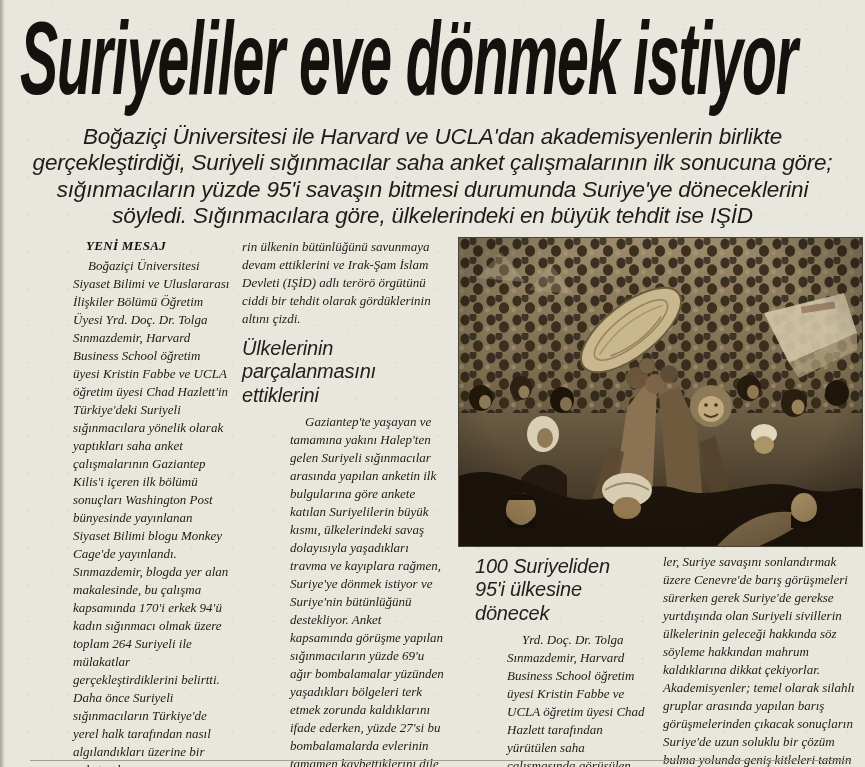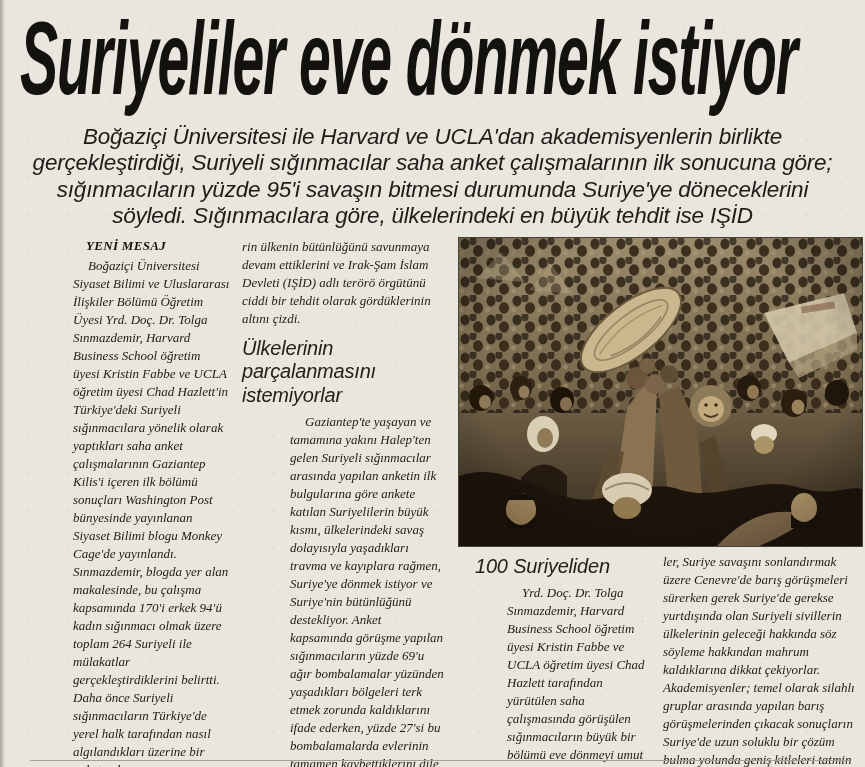--- a/index.html
+++ b/index.html
@@ -99,21 +99,21 @@
 
   <div class="body-grid">
 
     <div class="col1">
       <div class="byline">YENİ MESAJ</div>
       <p class="para indent">Boğaziçi Üniversitesi Siyaset Bilimi ve Uluslararası İlişkiler Bölümü Öğretim Üyesi Yrd. Doç. Dr. Tolga Sınmazdemir, Harvard Business School öğretim üyesi Kristin Fabbe ve UCLA öğretim üyesi Chad Hazlett'in Türkiye'deki Suriyeli sığınmacılara yönelik olarak yaptıkları saha anket çalışmalarının Gaziantep Kilis'i içeren ilk bölümü sonuçları Washington Post bünyesinde yayınlanan Siyaset Bilimi blogu Monkey Cage'de yayınlandı. Sınmazdemir, blogda yer alan makalesinde, bu çalışma kapsamında 170'i erkek 94'ü kadın sığınmacı olmak üzere toplam 264 Suriyeli ile mülakatlar gerçekleştirdiklerini belirtti. Daha önce Suriyeli sığınmacıların Türkiye'de yerel halk tarafından nasıl algılandıkları üzerine bir anket çalışması yapan Sınmazdemir, bu çalışmanın devamı olarak, 2016 Ocak ve Şubat aylarında bu defa Suriyeli sığınmacıları kapsayan bir araştırmaya başladıklarını kaydetti. Saha çalışmasının ilk bölümünü oluşturan Gaziantep'de bulunan sığınmacılar ile görüşmeleri tamamladıklarını belirten Sınmazdemir, elde ettikleri ilk bulgulara göre Suriyelile-</p>
     </div>
 
     <div class="col2">
       <p class="para">rin ülkenin bütünlüğünü savunmaya devam ettiklerini ve Irak-Şam İslam Devleti (IŞİD) adlı terörö örgütünü ciddi bir tehdit olarak gördüklerinin altını çizdi.</p>
-      <h2 class="subhead">Ülkelerinin parçalanmasını istemiyorlar</h2>
+      <h2 class="subhead">Ülkelerinin parçalanmasını ettiklerini</h2>
       <p class="para indent">Gaziantep'te yaşayan ve tamamına yakını Halep'ten gelen Suriyeli sığınmacılar arasında yapılan anketin ilk bulgularına göre ankete katılan Suriyelilerin büyük kısmı, ülkelerindeki savaş dolayısıyla yaşadıkları travma ve kayıplara rağmen, Suriye'ye dönmek istiyor ve Suriye'nin bütünlüğünü destekliyor. Anket kapsamında görüşme yapılan sığınmacıların yüzde 69'u ağır bombalamalar yüzünden yaşadıkları bölgeleri terk etmek zorunda kaldıklarını ifade ederken, yüzde 27'si bu bombalamalarda evlerinin tamamen kaybettiklerini dile getirdi. Ankete katılanların yüzde 45'i evlerinin ağır hasar alarak artık yaşanamaz durumda olduğunu belirtti. Anket çalışmasına katılanların yüzde 42'si Suriye için birinci güvenlik tehdidinin IŞİD olduğunu söyledi.</p>
     </div>
 
     <div class="right">
 
       <figure class="photo" role="img" aria-label="Sepia newspaper photograph of a dense crowd of Syrian refugees with raised arms reaching for a loaf of bread held aloft">
         <svg width="403" height="308" viewBox="0 0 403 308" preserveAspectRatio="none" aria-hidden="true">
           <defs>
             <linearGradient id="pg" x1="0" y1="0" x2="0" y2="1">
               <stop offset="0" stop-color="#9c8c6c"></stop>
@@ -215,20 +215,21 @@
 
           <rect width="403" height="308" fill="url(#vig)"></rect>
         </svg>
       </figure>
 
       <div class="under">
 
         <div class="col3">
           <h2 class="subhead caption-head">
             <span class="shl">100 Suriyeliden</span>
+            <span class="shl">95'i ülkesine dönecek</span>
           </h2>
           <p class="para indent">Yrd. Doç. Dr. Tolga Sınmazdemir, Harvard Business School öğretim üyesi Kristin Fabbe ve UCLA öğretim üyesi Chad Hazlett tarafından yürütülen saha çalışmasında görüşülen sığınmacıların büyük bir bölümü eve dönmeyi umut ediyor. Savaşın sona ermesiyle eve döneceğini belirtenlerin oranı yüzde 95'i buluyor. Araştırmayı gerçekleştiren akademisyen-</p>
         </div>
 
         <div class="col4">
           <p class="para">ler, Suriye savaşını sonlandırmak üzere Cenevre'de barış görüşmeleri sürerken gerek Suriye'de gerekse yurtdışında olan Suriyeli sivillerin ülkelerinin geleceği hakkında söz söyleme hakkından mahrum kaldıklarına dikkat çekiyorlar. Akademisyenler; temel olarak silahlı gruplar arasında yapılan barış görüşmelerinden çıkacak sonuçların Suriye'de uzun soluklu bir çözüm bulma yolunda geniş kitleleri tatmin edici olması gerektiğine dikkat çekti.</p>
         </div>
 
       </div>
     </div>

